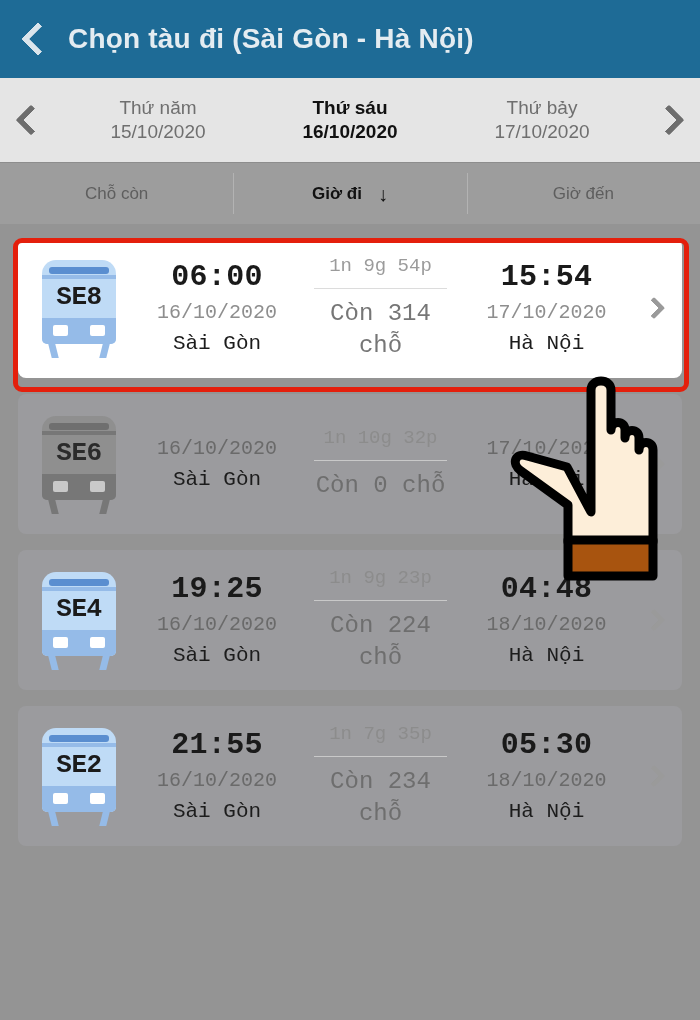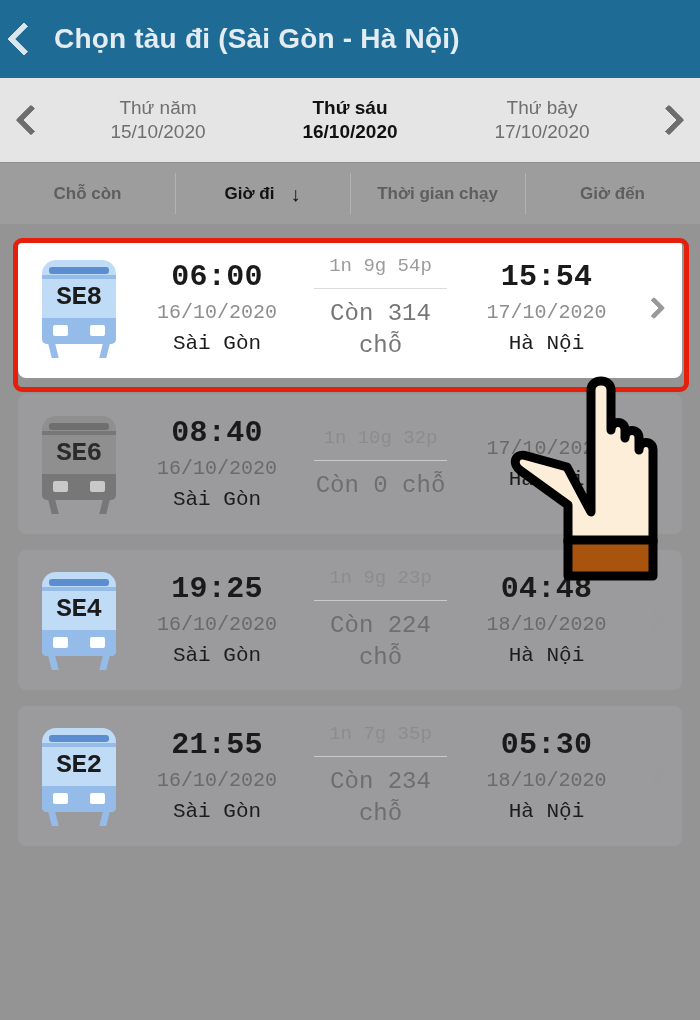--- a/index.html
+++ b/index.html
@@ -14,21 +14,21 @@
     width: 700px; height: 1020px;
     background: #949494;
   }
 
   
   .header {
     height: 78px;
     background: #1e6b96;
     display: flex;
     align-items: center;
-    padding-left: 6px;
+    padding-left: 20px;
     gap: 22px;
   }
   .back-chevron {
     width: 26px; height: 40px;
     position: relative;
     flex: 0 0 auto;
     cursor: pointer;
   }
   .back-chevron::before {
     content: "";
@@ -100,21 +100,20 @@
   .sort-item {
     flex: 1 1 0;
     display: flex;
     align-items: center;
     justify-content: center;
     gap: 16px;
     font-size: 17px;
     color: #5e5e5e;
     position: relative;
     cursor: pointer;
-    font-weight: bold;
   }
   .sort-item + .sort-item::before {
     content: "";
     position: absolute;
     left: 0; top: 10px; bottom: 10px;
     width: 1px;
     background: #b3b3b3;
   }
   .sort-item.active { color: #111; font-weight: bold; }
   .sort-arrow {
@@ -329,23 +328,20 @@
     </div>
   </div>
 
   <div class="sortbar">
     <div class="sort-item">
       <span>Chỗ còn</span>
     </div>
     <div class="sort-item active">
       <span>Giờ đi</span>
       <span class="sort-arrow">↓</span>
-    </div>
-    <div class="sort-item">
-      <span>Thời gian chạy</span>
     </div>
     <div class="sort-item">
       <span>Giờ đến</span>
     </div>
   </div>
 
   <div class="list">
 
     <div class="card highlight">
       <div class="train-icon">
@@ -385,21 +381,20 @@
         <div class="ti-roofline"></div>
         <div class="ti-roofline2"></div>
         <div class="ti-skirt"></div>
         <div class="ti-win l"></div>
         <div class="ti-win r"></div>
         <div class="ti-leg l"></div>
         <div class="ti-leg r"></div>
         <div class="ti-label">SE6</div>
       </div>
       <div class="col col-dep">
-        <div class="time">08:40</div>
         <div class="date">16/10/2020</div>
         <div class="station">Sài Gòn</div>
       </div>
       <div class="col col-mid">
         <div class="duration">1n 10g 32p</div>
         <div class="midline"></div>
         <div class="seats">Còn 0 chỗ</div>
       </div>
       <div class="col col-arr">
         <div class="date">17/10/2020</div>

